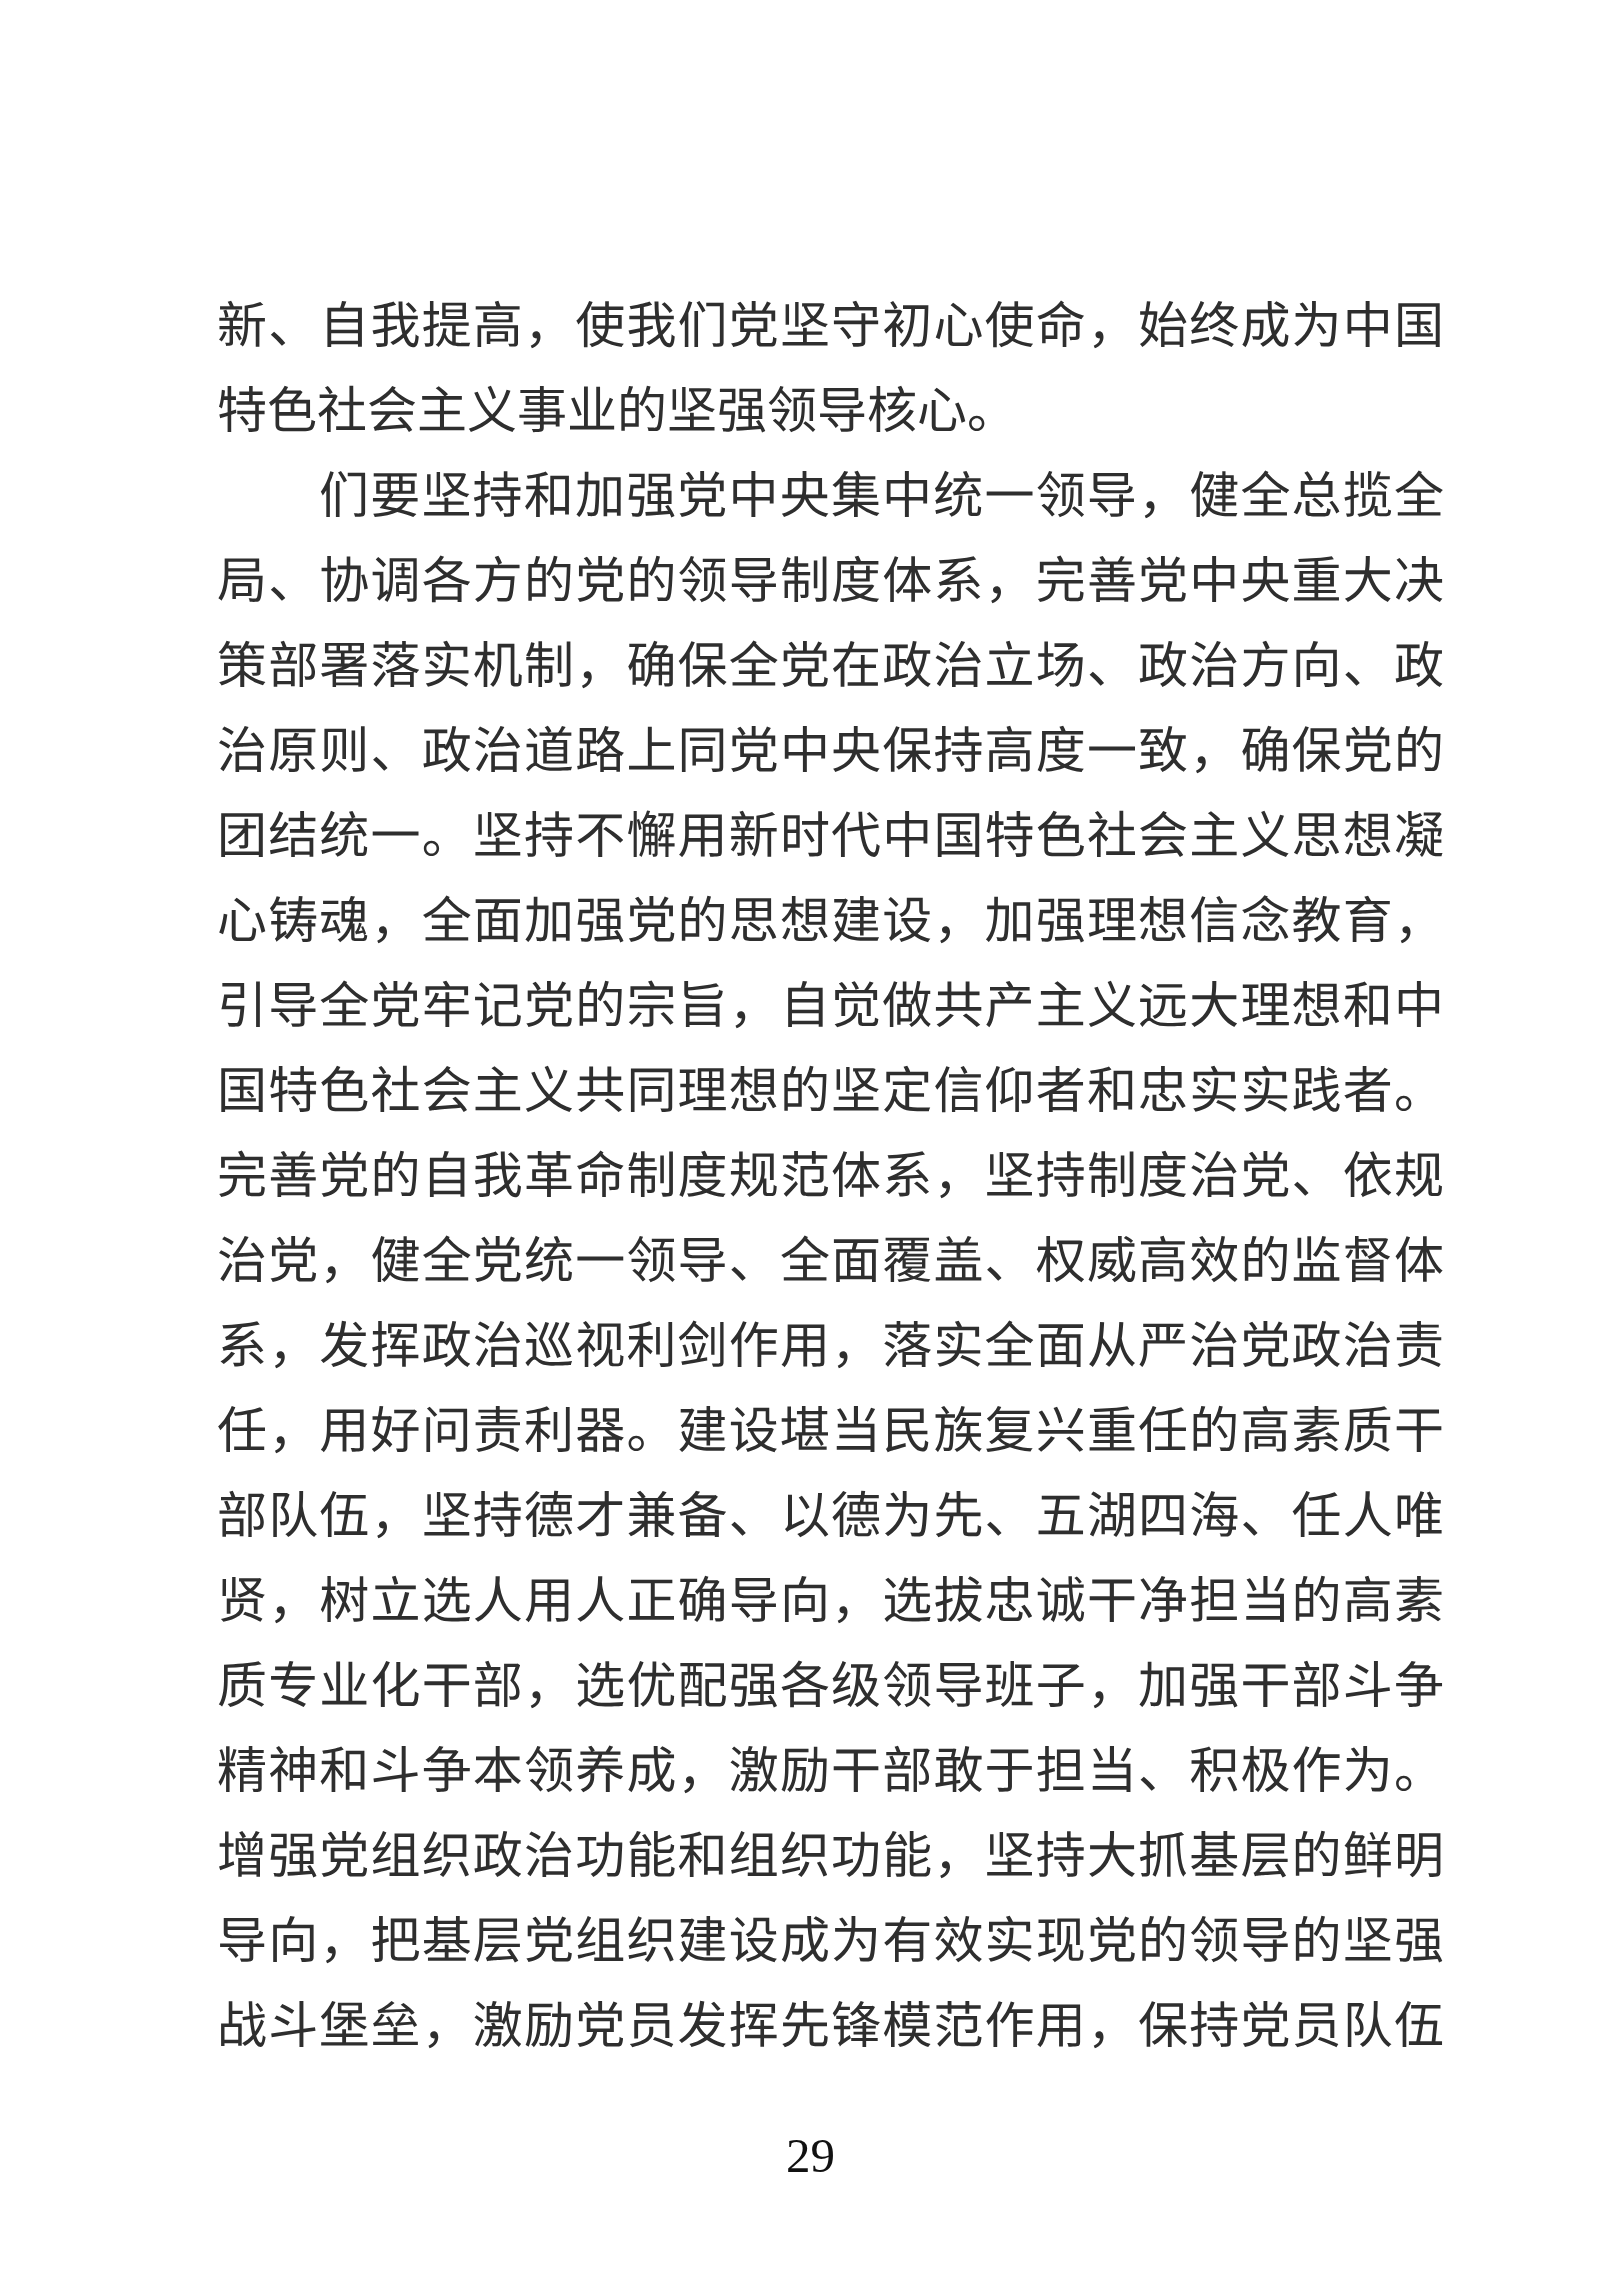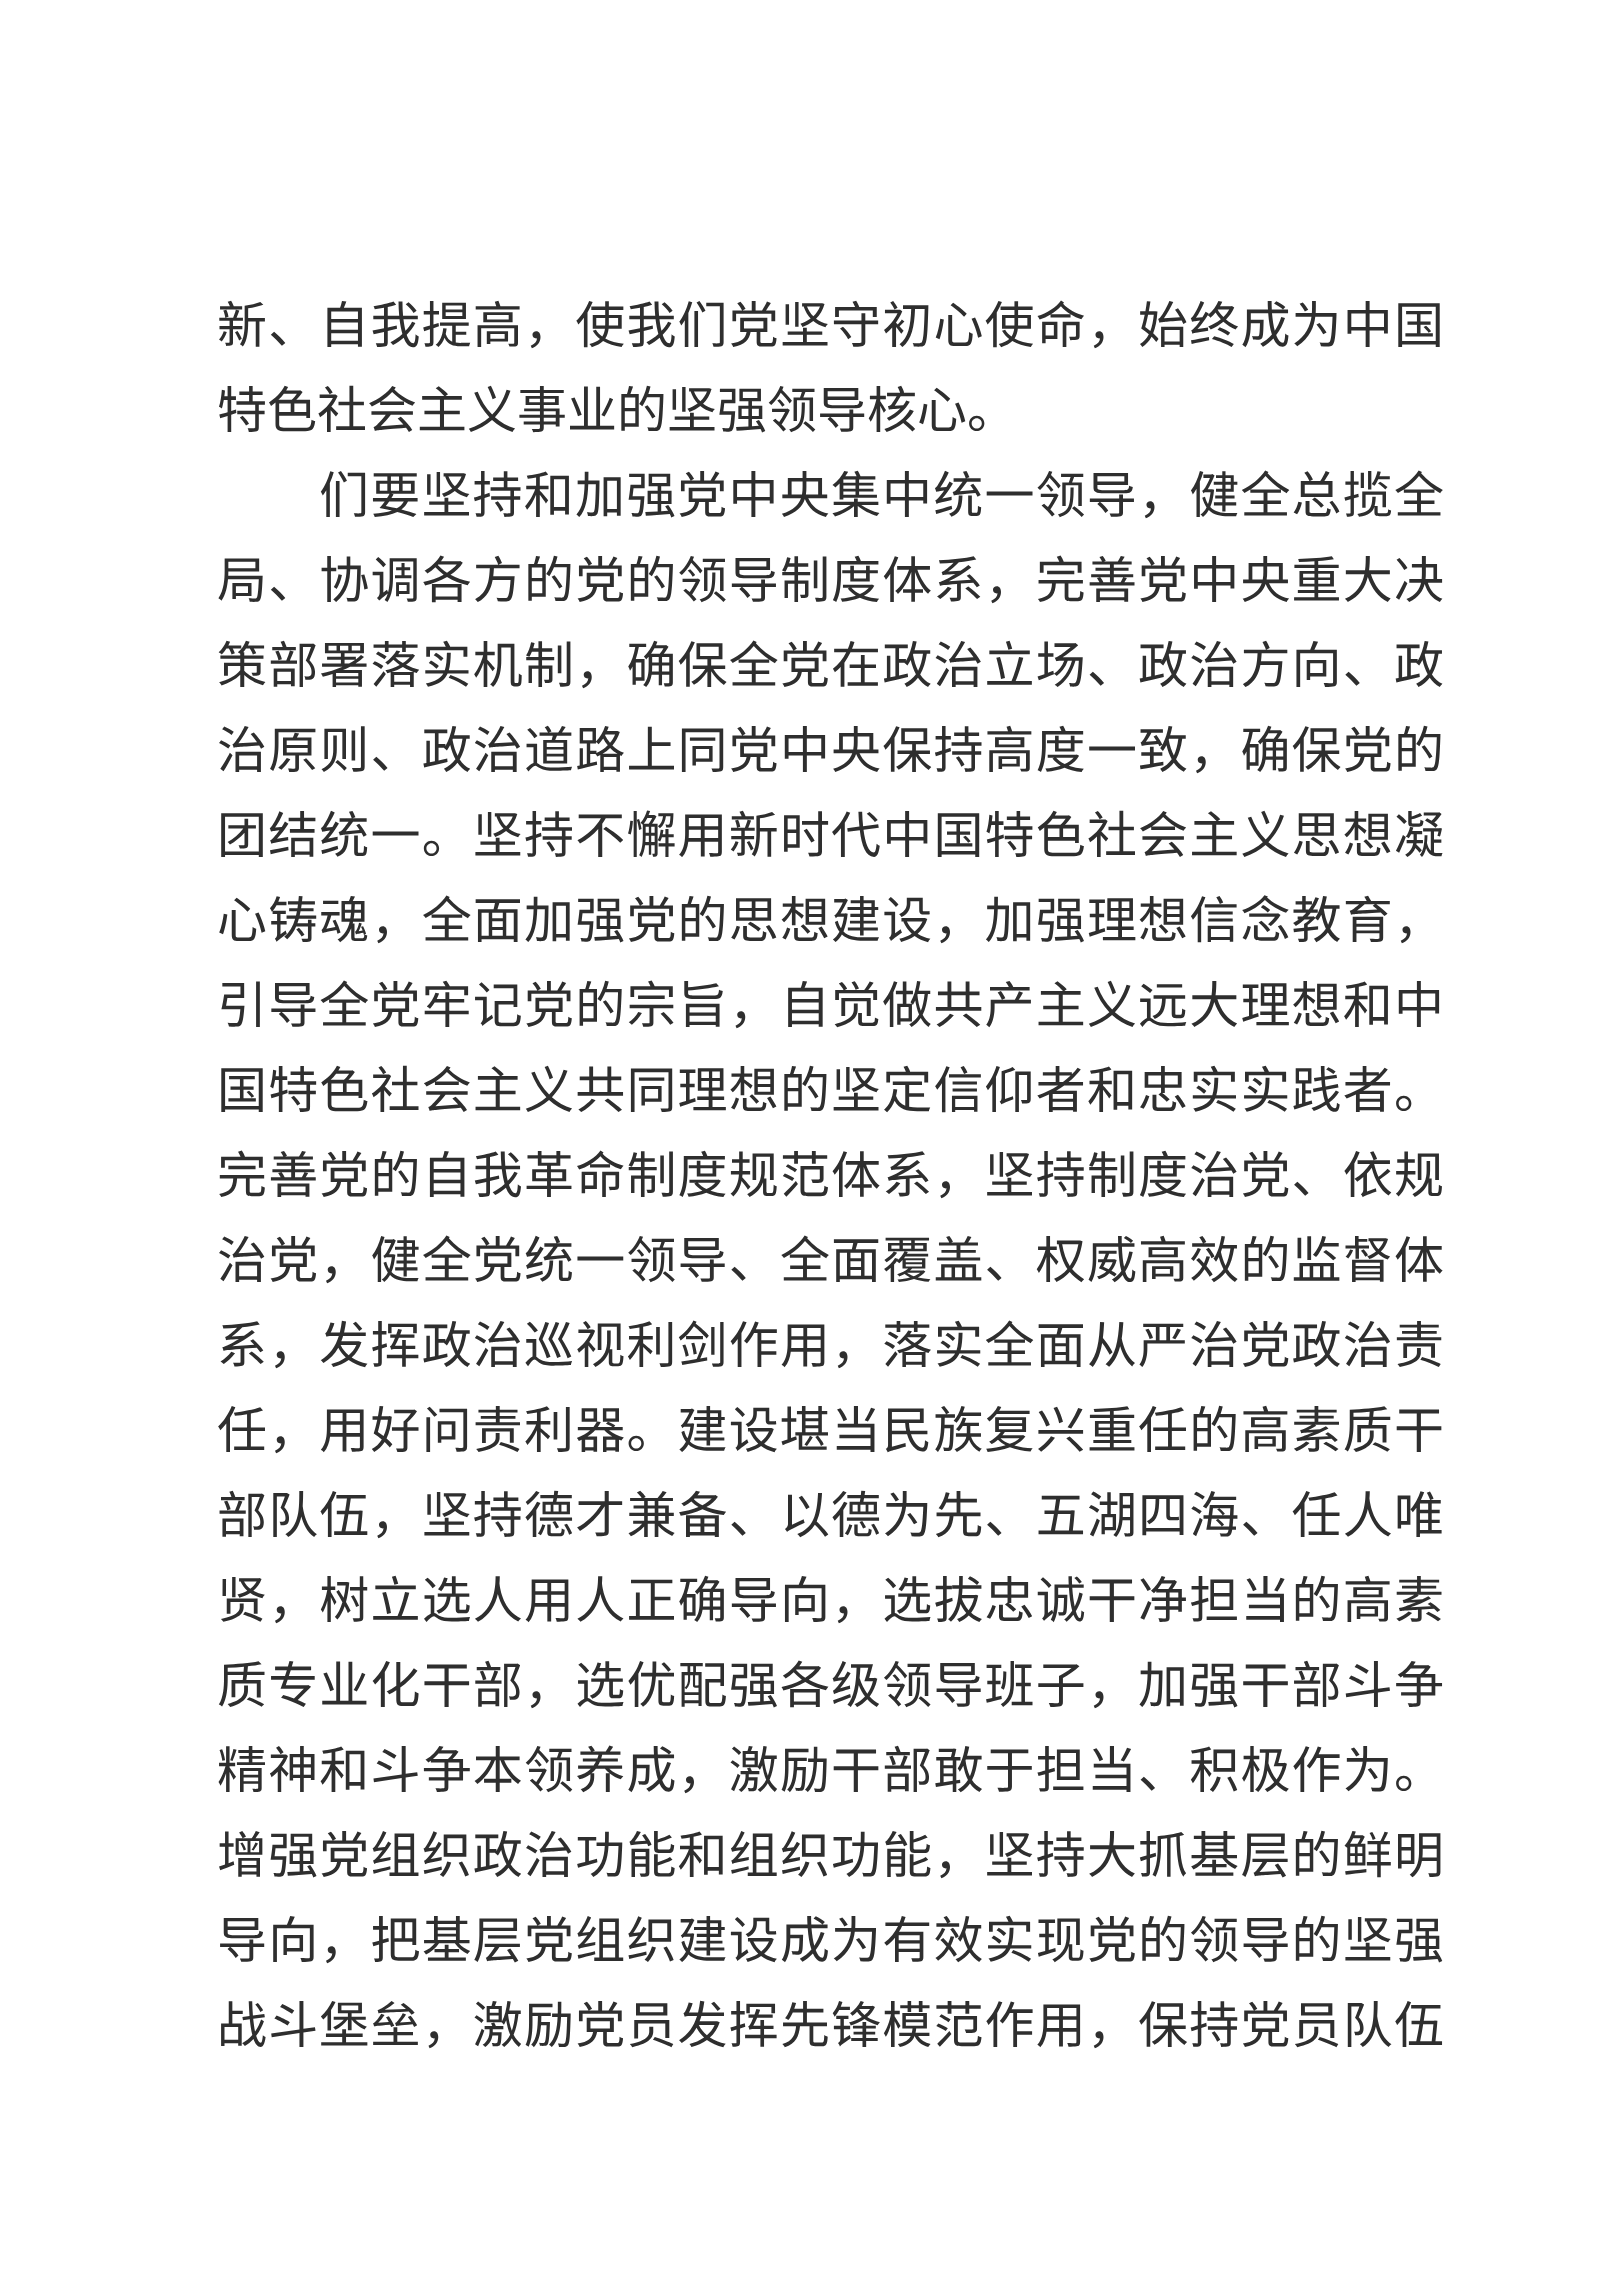--- a/index.html
+++ b/index.html
@@ -584,14 +584,15 @@
         <span>用</span>
         <span>，</span>
         <span>保</span>
         <span>持</span>
         <span>党</span>
         <span>员</span>
         <span>队</span>
         <span>伍</span>
       </div>
     </div>
+  <div class="page-number">29</div>
 </div>
 
 
 </body></html>

